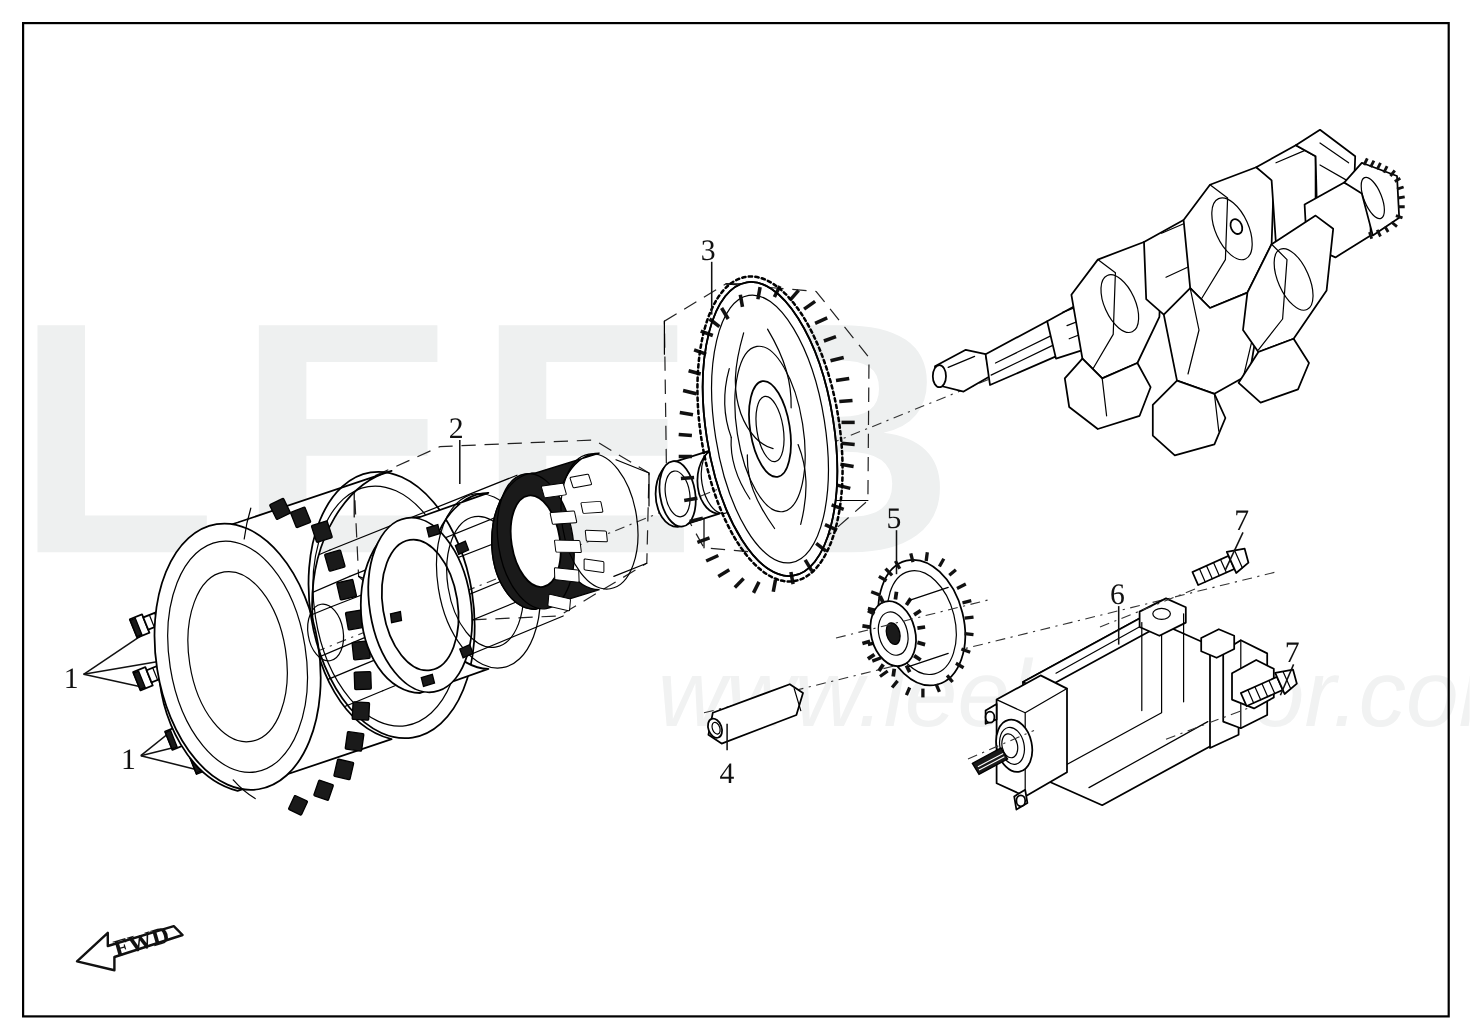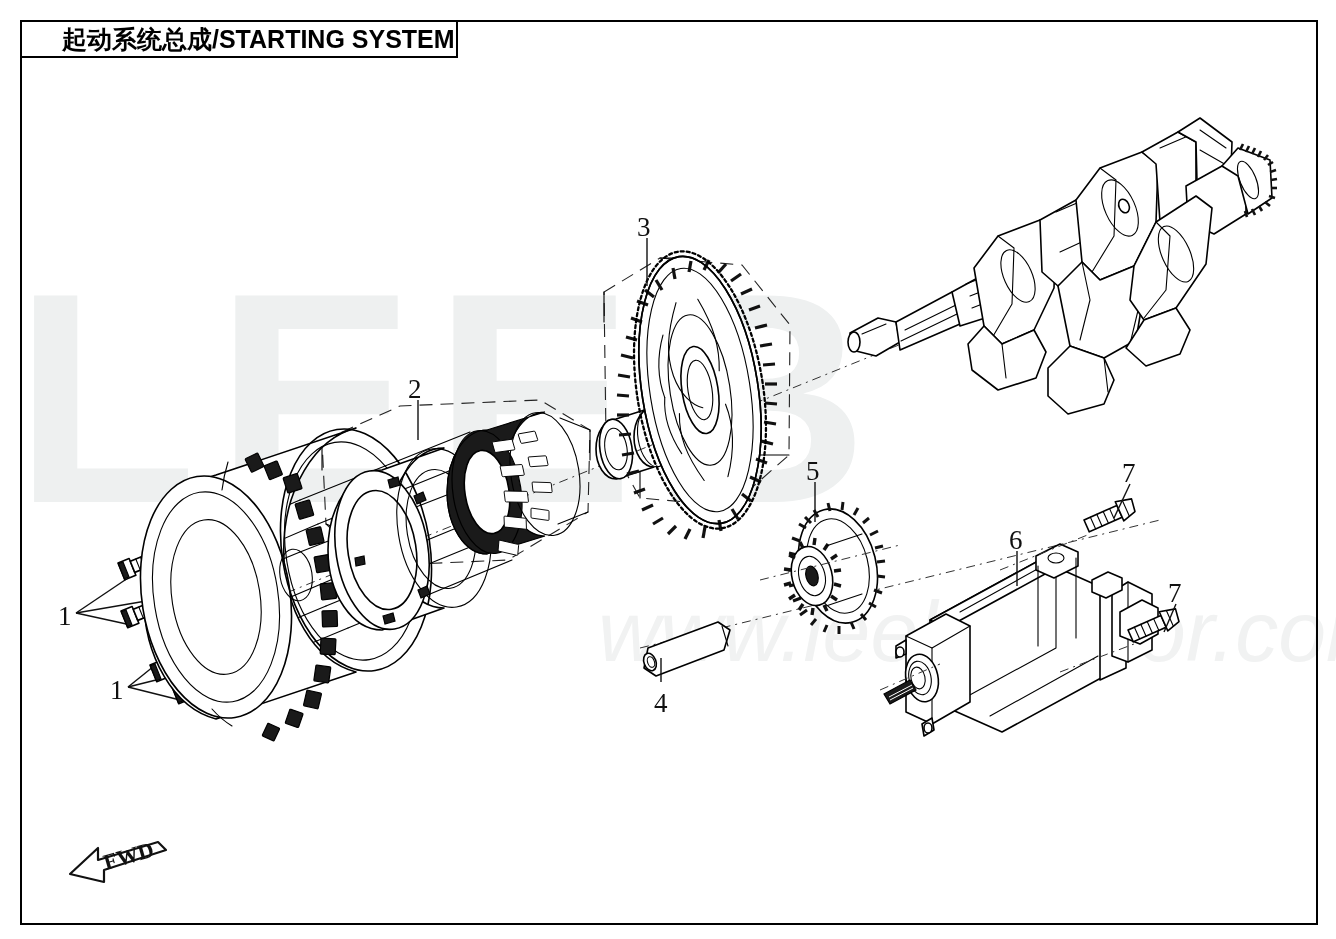--- a/index.html
+++ b/index.html
@@ -550,23 +550,20 @@
       <line class="lead" x1="647" y1="238" x2="647" y2="286"></line>
       <line class="lead" x1="661" y1="682" x2="661" y2="658"></line>
       <line class="lead" x1="815" y1="482" x2="815" y2="522"></line>
       <line class="lead" x1="1017" y1="551" x2="1017" y2="586"></line>
       <line class="lead" x1="1130" y1="484" x2="1114" y2="518"></line>
       <line class="lead" x1="1176" y1="604" x2="1164" y2="632"></line>
     </g>
   </svg>
 
   <div class="frame"></div>
-  <div class="title-box">
-    <span class="title-text">起动系统总成/STARTING SYSTEM</span>
-  </div>
 
   <div class="cal" style="left:58px;top:603px;">1</div>
   <div class="cal" style="left:110px;top:677px;">1</div>
   <div class="cal" style="left:408px;top:376px;">2</div>
   <div class="cal" style="left:637px;top:214px;">3</div>
   <div class="cal" style="left:654px;top:690px;">4</div>
   <div class="cal" style="left:806px;top:458px;">5</div>
   <div class="cal" style="left:1009px;top:527px;">6</div>
   <div class="cal" style="left:1122px;top:460px;">7</div>
   <div class="cal" style="left:1168px;top:580px;">7</div>

